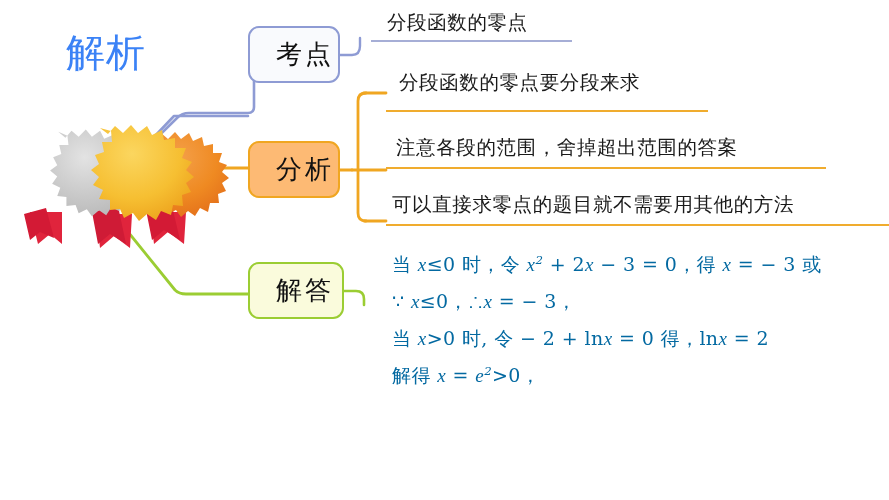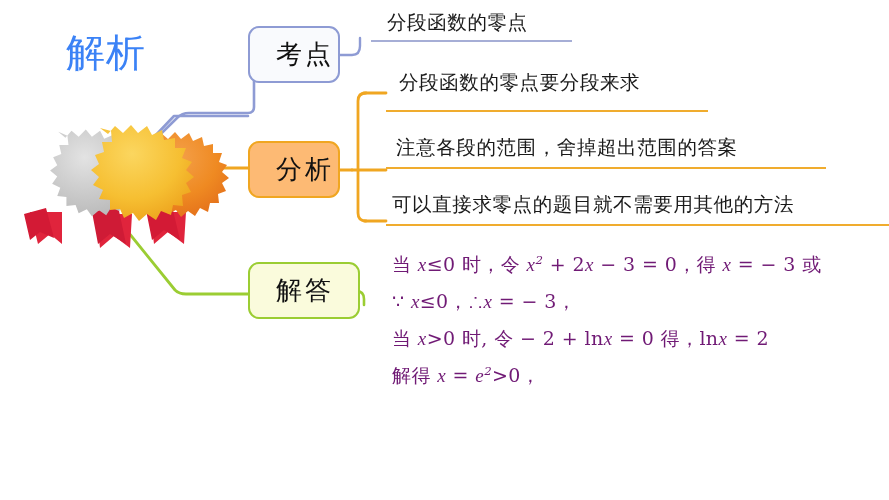--- a/index.html
+++ b/index.html
@@ -69,21 +69,21 @@
     background: #f9fafd;
   }
   .node-fenxi {
     left: 248px; top: 141px;
     width: 92px; height: 57px;
     border: 2.6px solid #f0a621;
     background: #fdba74;
   }
   .node-jieda {
     left: 248px; top: 262px;
-    width: 112px; height: 57px;
+    width: 96px; height: 57px;
     border: 2.6px solid #9bcd33;
     background: #fafbdc;
   }
 
   
   .leaf {
     position: absolute;
     font-size: 19.5px;
     line-height: 1.25;
     letter-spacing: 0.6px;
@@ -99,21 +99,21 @@
   .rule.purple { border-top-width: 2px; border-top-color: #a6aed6; }
   .rule.gold   { border-top-width: 2.4px; border-top-color: #f0ac2e; }
 
   
   .solution {
     position: absolute;
     left: 392px;
     top: 252px;
     width: 496px;
     font-size: 19px;
-    color: #701a75;
+    color: #0369a1;
     font-family: "DejaVu Serif", "Liberation Serif", serif;
   }
   .sol-line {
     white-space: nowrap;
     margin-bottom: 11px;
     letter-spacing: 0.4px;
   }
   .sol-line:last-child { margin-bottom: 0; }
   .mv {
     font-style: italic;

